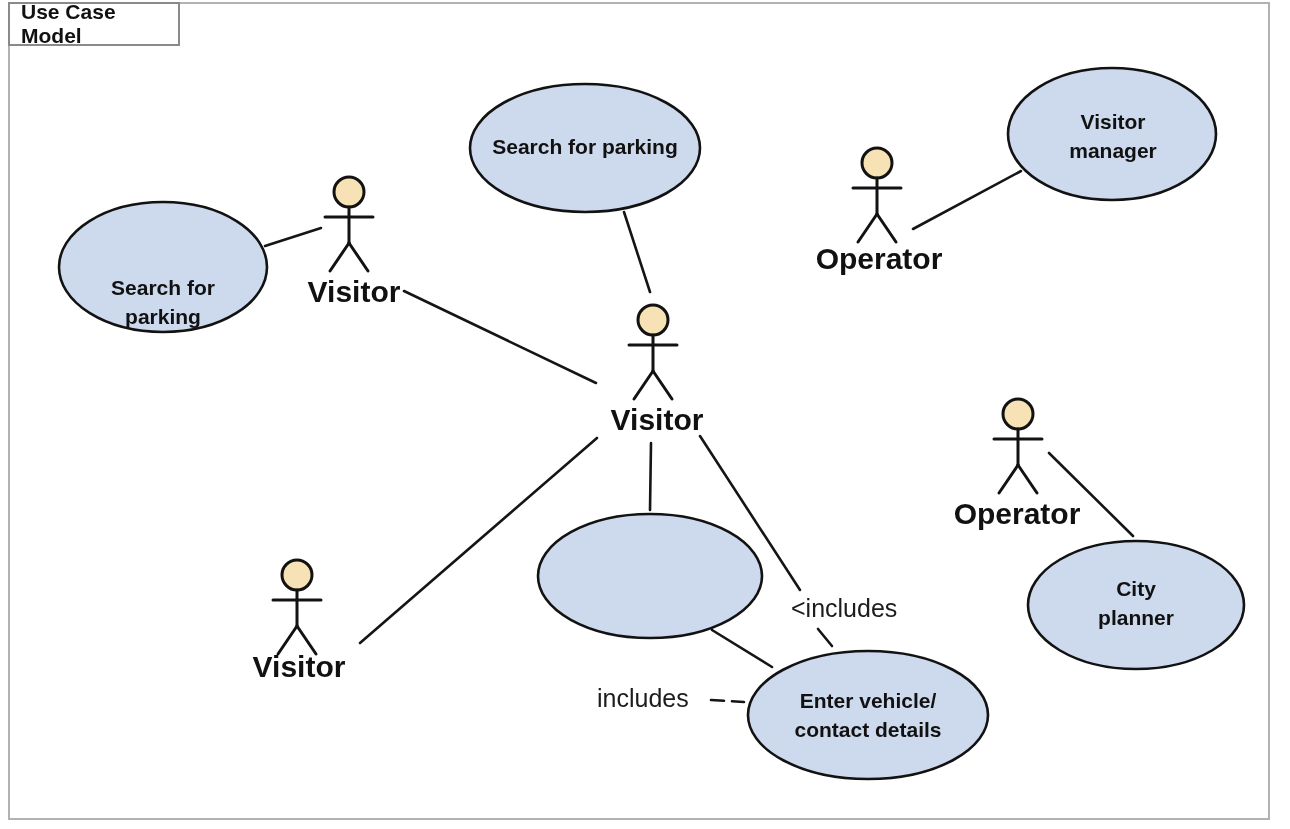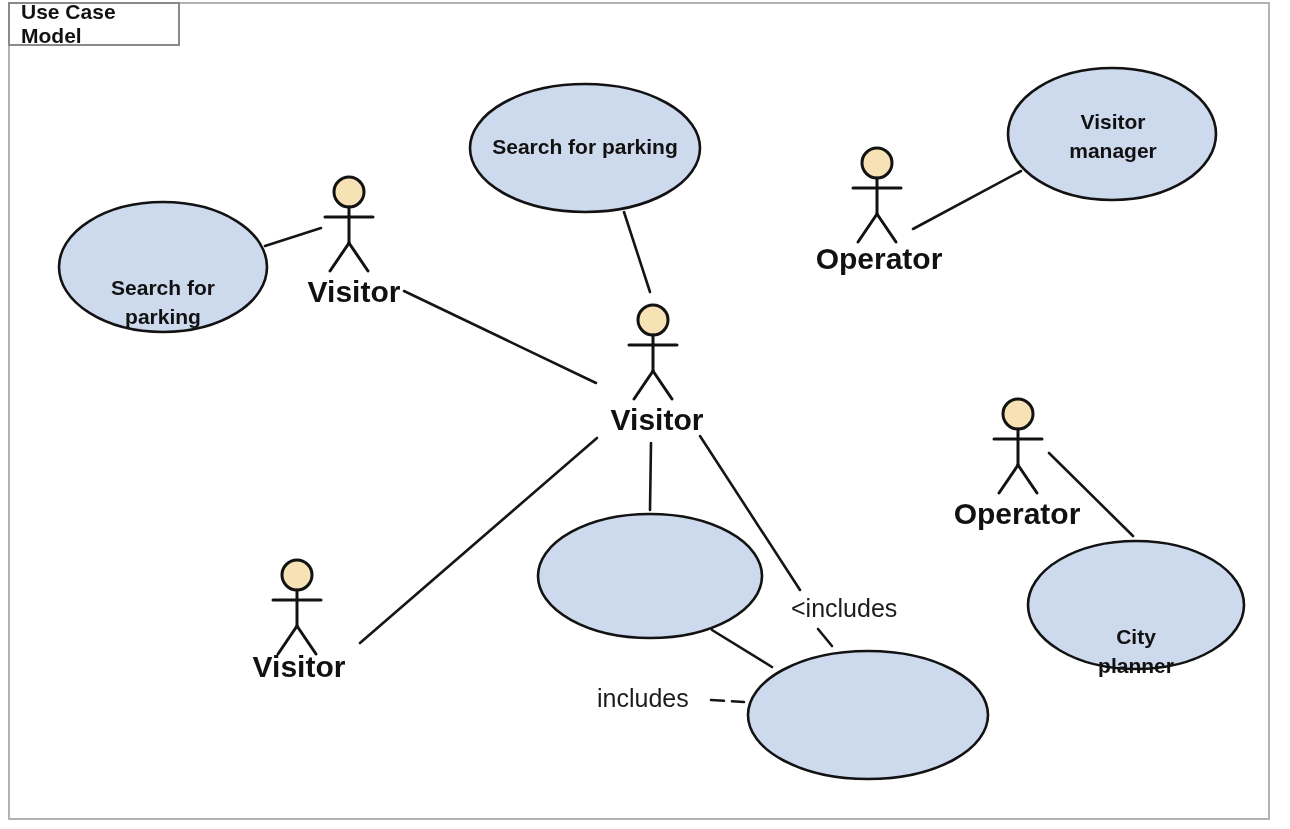--- a/index.html
+++ b/index.html
@@ -90,21 +90,23 @@
 
   <div class="title-box">
     <span>Use Case Model</span>
   </div>
 
   <div class="uc-label" style="left:163px;  top:267px;margin-top:36px;">Search for
 parking</div>
   <div class="uc-label" style="left:585px;  top:147px;">Search for parking</div>
   <div class="uc-label" style="left:1113px; top:137px;">Visitor
 manager</div>
-  <div class="uc-label" style="left:1136px; top:604px;margin-top:48px;">City
+  <div class="uc-label" style="left:868px;  top:716px;">Enter vehicle/
+contact details</div>
+  <div class="uc-label" style="left:1136px; top:604px;">City
 planner</div>
 
   <div class="actor-label" style="left:354px;  top:292px;">Visitor</div>
   <div class="actor-label" style="left:879px;  top:259px;">Operator</div>
   <div class="actor-label" style="left:657px;  top:420px;">Visitor</div>
   <div class="actor-label" style="left:299px;  top:667px;">Visitor</div>
   <div class="actor-label" style="left:1017px; top:514px;">Operator</div>
 
   <div class="rel-label" style="left:791px; top:594px;text-align:center;">&lt;includes</div>
   <div class="rel-label" style="left:597px; top:684px;text-align:right;">includes</div>

